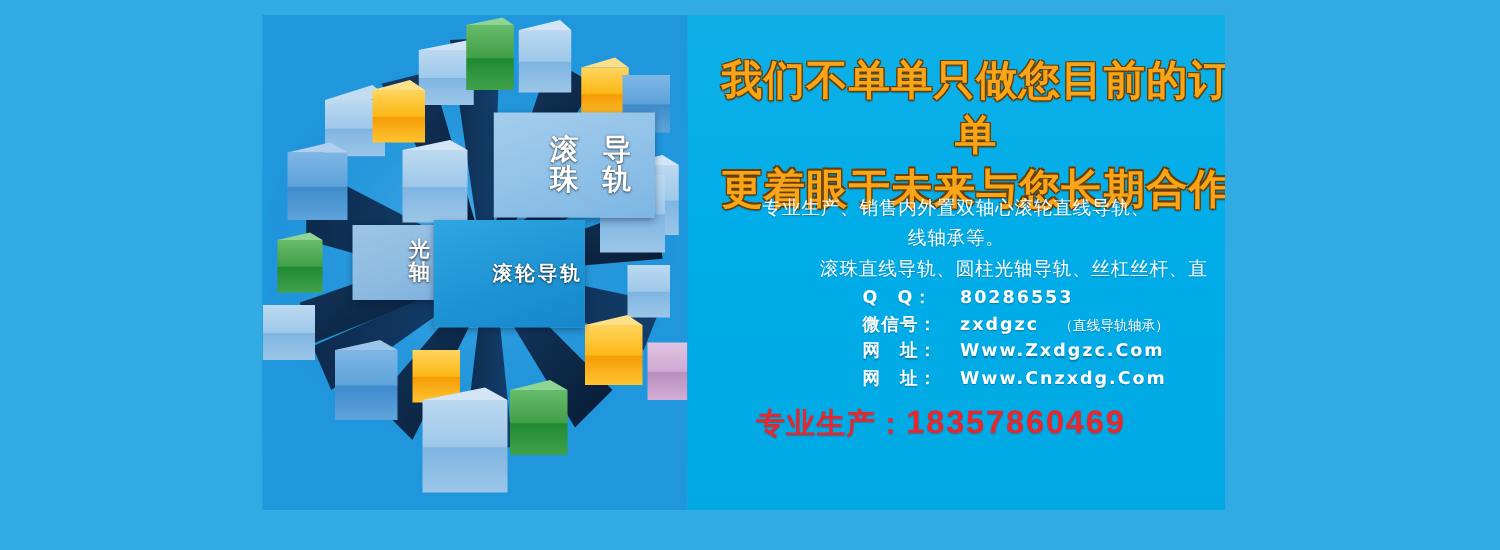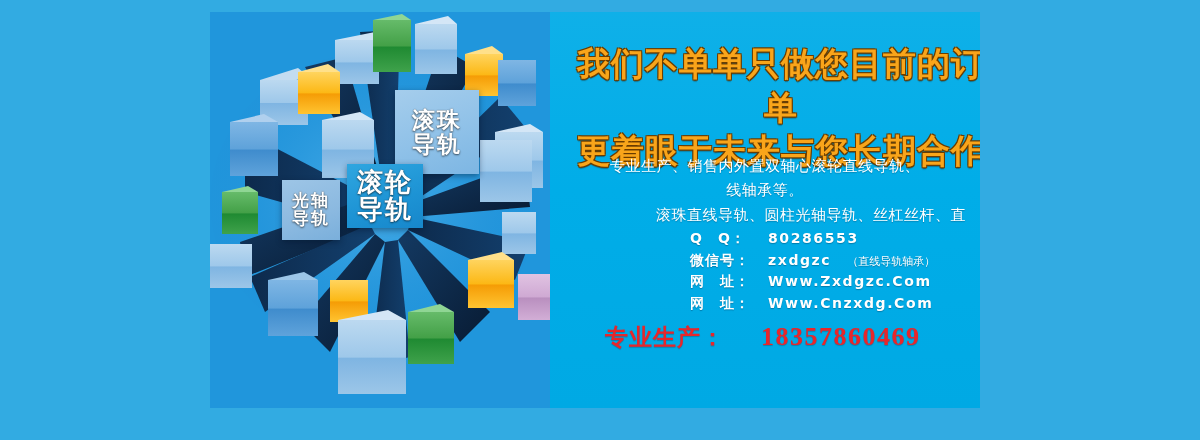--- a/index.html
+++ b/index.html
@@ -17,34 +17,35 @@
     overflow:hidden;
   }
 
   
   .art{position:absolute;left:0;top:0;width:340px;height:396px;overflow:hidden;
        background:radial-gradient(circle at 48% 48%, #2a97dd 0%, #1b86d2 42%, #1f8fd8 70%, #27a0e2 100%);}
   .art svg{position:absolute;left:0;top:0;}
 
   
   .chip{
-    position:absolute;display:flex;flex-direction:column;align-items:center;
+    position:absolute;display:flex;flex-direction:row;align-items:center;
     justify-content:center;line-height:1.05;
     font-family:"DejaVu Sans","Liberation Sans",sans-serif;
     font-weight:bold;color:#fff;
     text-shadow:0 1px 2px rgba(0,0,0,.55), 0 0 1px rgba(0,0,0,.6);
     box-shadow:0 2px 6px rgba(0,20,45,.45);
+    padding-left:45px;
   }
   .chip span{display:block;letter-spacing:2px;}
 
   .chip-gunzhu{left:185px;top:78px;width:84px;height:84px;font-size:23px;
     background:linear-gradient(160deg,#a5cdec 0%,#8fc1e8 55%,#7db6e3 100%);}
   .chip-guangzhou{left:72px;top:168px;width:58px;height:60px;font-size:17px;
     background:linear-gradient(160deg,#9dc5e6 0%,#8bb9e0 60%,#7aafdb 100%);}
-  .chip-gunlun{left:137px;top:152px;width:76px;height:64px;font-size:26px;
+  .chip-gunlun{left:137px;top:164px;width:76px;height:86px;font-size:16px;
     background:linear-gradient(160deg,#2fa6e0 0%,#1d93d4 60%,#1787cb 100%);}
   .chip-sigang{left:222px;top:173px;width:55px;height:60px;font-size:17px;
     background:linear-gradient(160deg,#d5b4d8 0%,#c9a3cd 60%,#bd93c2 100%);}
 
   
   .copy{position:absolute;left:340px;top:0;width:430px;height:396px;}
 
   .headline{position:absolute;left:0;top:30px;width:430px;text-align:center;margin-left:16px;}
   .headline .hl{
     display:block;font-size:33px;font-weight:bold;letter-spacing:1px;
@@ -66,21 +67,21 @@
   .crow{display:flex;align-items:baseline;white-space:nowrap;gap:16px;}
   .clabel{display:inline-block;width:62px;letter-spacing:1px;}
   .cvalue{letter-spacing:1.6px;}
   .cnote{font-size:11px;letter-spacing:0;font-weight:normal;}
 
   .phone{position:absolute;left:55px;top:310px;width:380px;
     color:#e8262b;font-weight:bold;white-space:nowrap;
     text-shadow:0 1px 1px rgba(60,0,0,.25);}
   .phone .plabel{font-size:23px;letter-spacing:1px;}
   .phone .pnum{font-size:26px;letter-spacing:1.5px;
-    font-family:Liberation Serif, serif;margin-left:36px;}
+    font-family:Liberation Sans, sans-serif;}
 </style>
 </head>
 <body>
 
 <div class="stage">
 
   <div class="banner">
 
     <div class="art">
       <svg width="340" height="396" viewBox="0 0 340 396">

